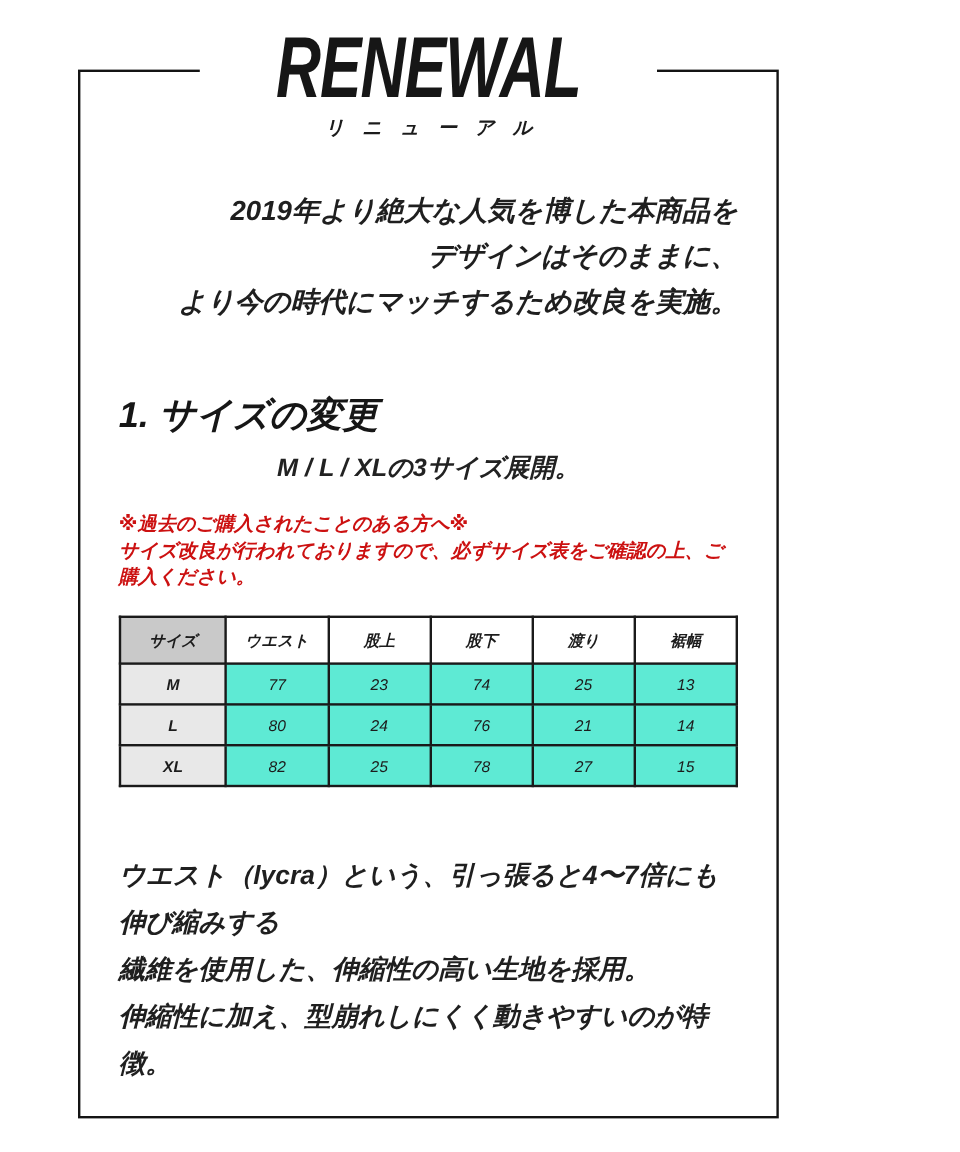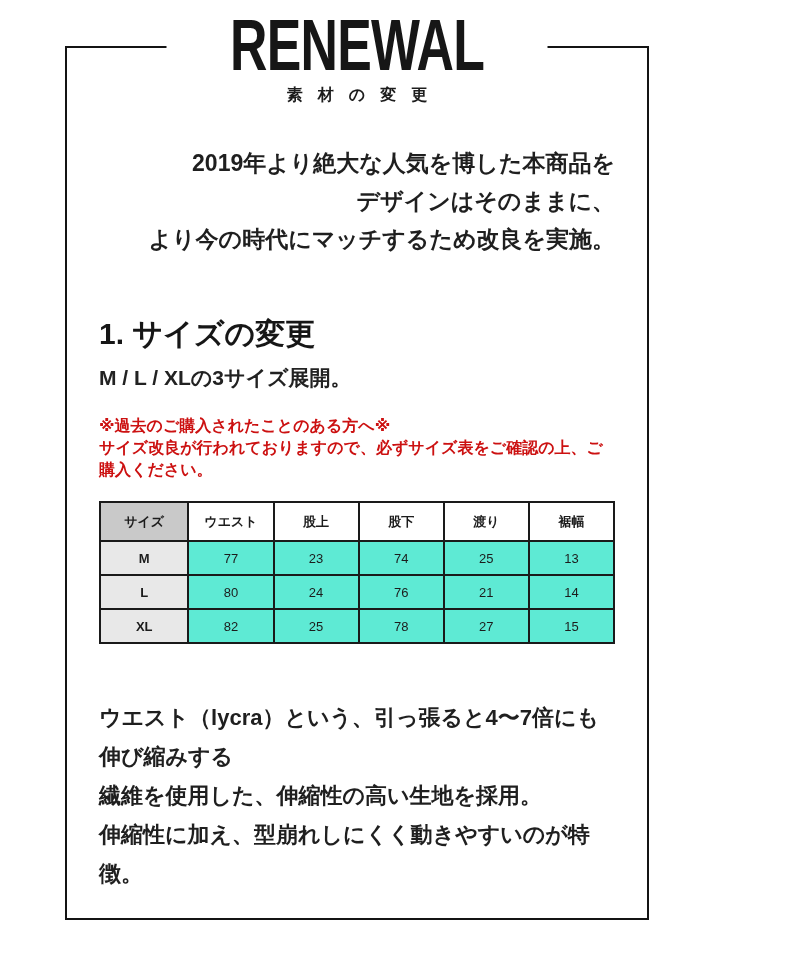--- a/index.html
+++ b/index.html
@@ -8,24 +8,25 @@
     background: #ffffff;
     font-family: "Liberation Sans", "DejaVu Sans", sans-serif;
     color: var(--text_black, #1c1c1c);
     overflow: hidden;
   }
   .page { position: relative; width: 800px; height: 960px; background: #fff; }
 
   
   .frame {
     position: absolute;
-    left: 65px; top: 46px;
+    left: 65px; top: 58px;
     width: 584px; height: 874px;
     border: 2px solid var(--frame_border, #141414);
     padding: 0 32px;
+    font-style: italic;
   }
 
   
   .title-wrap {
     position: absolute;
     top: -36px; left: 50%;
     transform: translateX(-50%);
     background: #ffffff;
     padding: 0 14px;
     text-align: center;
@@ -66,20 +67,21 @@
     font-size: 30px;
     font-weight: 700;
     color: #161616;
     margin-bottom: 9px;
   }
   .sec .sub {
     font-size: 21px;
     font-weight: 600;
     color: #222;
     margin-bottom: 23px;
+    text-align: center;
   }
   .notice p {
     color: var(--notice_red, #cc1111);
     font-size: 16px;
     font-weight: 700;
     line-height: 22px;
   }
 
   
   table.size-table {
@@ -111,21 +113,21 @@
   }
 </style>
 </head>
 <body>
 
 <div class="page">
   <div class="frame">
 
     <div class="title-wrap">
       <h1>RENEWAL</h1>
-      <div class="subtitle">素材の変更</div>
+      <div class="subtitle">リニューアル</div>
     </div>
 
     <div class="intro">
       <p>2019年より絶大な人気を博した本商品を</p>
       <p>デザインはそのままに、</p>
       <p>より今の時代にマッチするため改良を実施。</p>
     </div>
 
     <section class="sec sec1">
       <h2>1. サイズの変更</h2>

